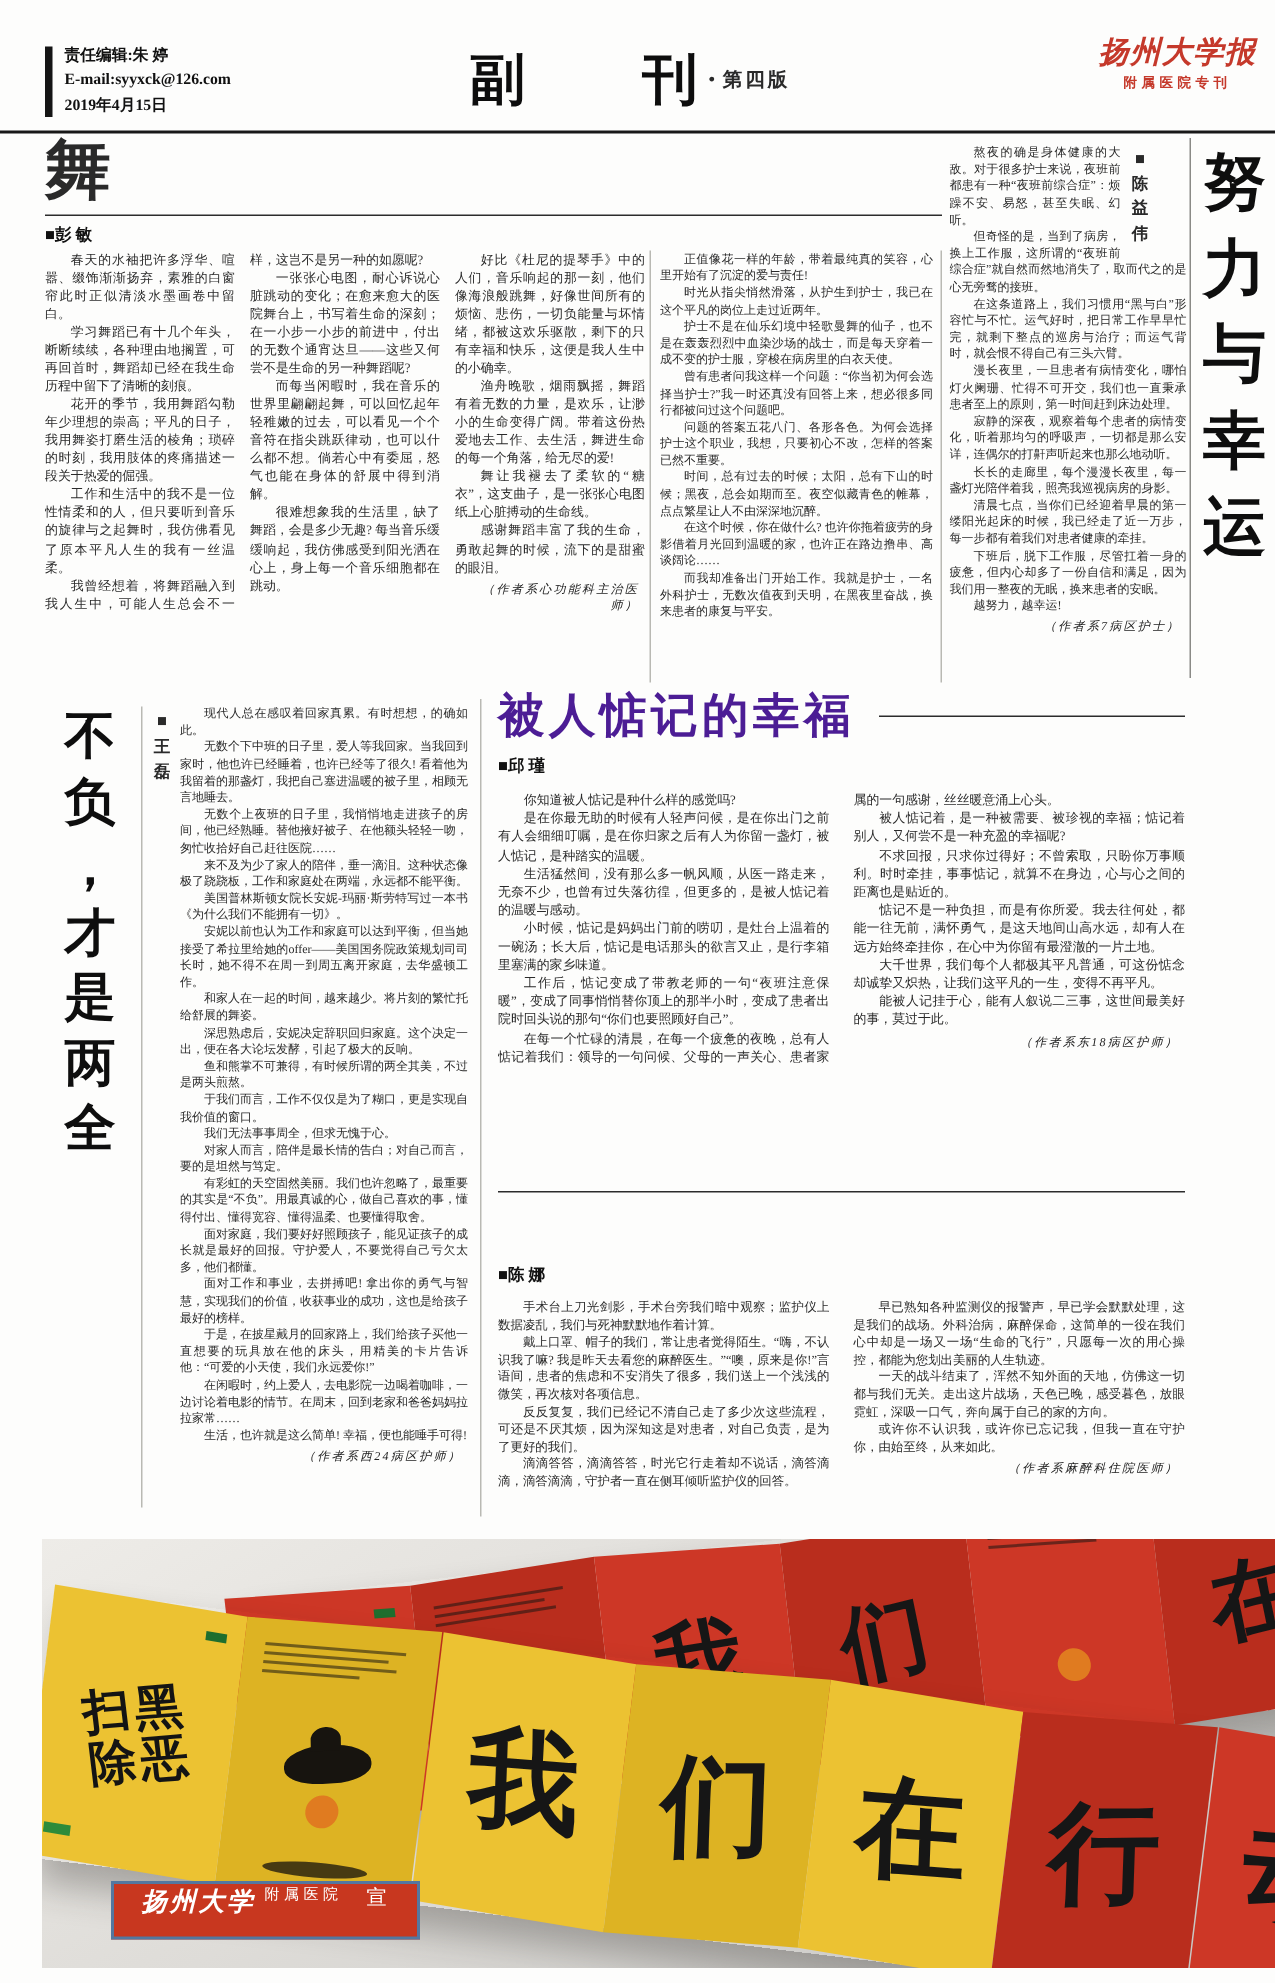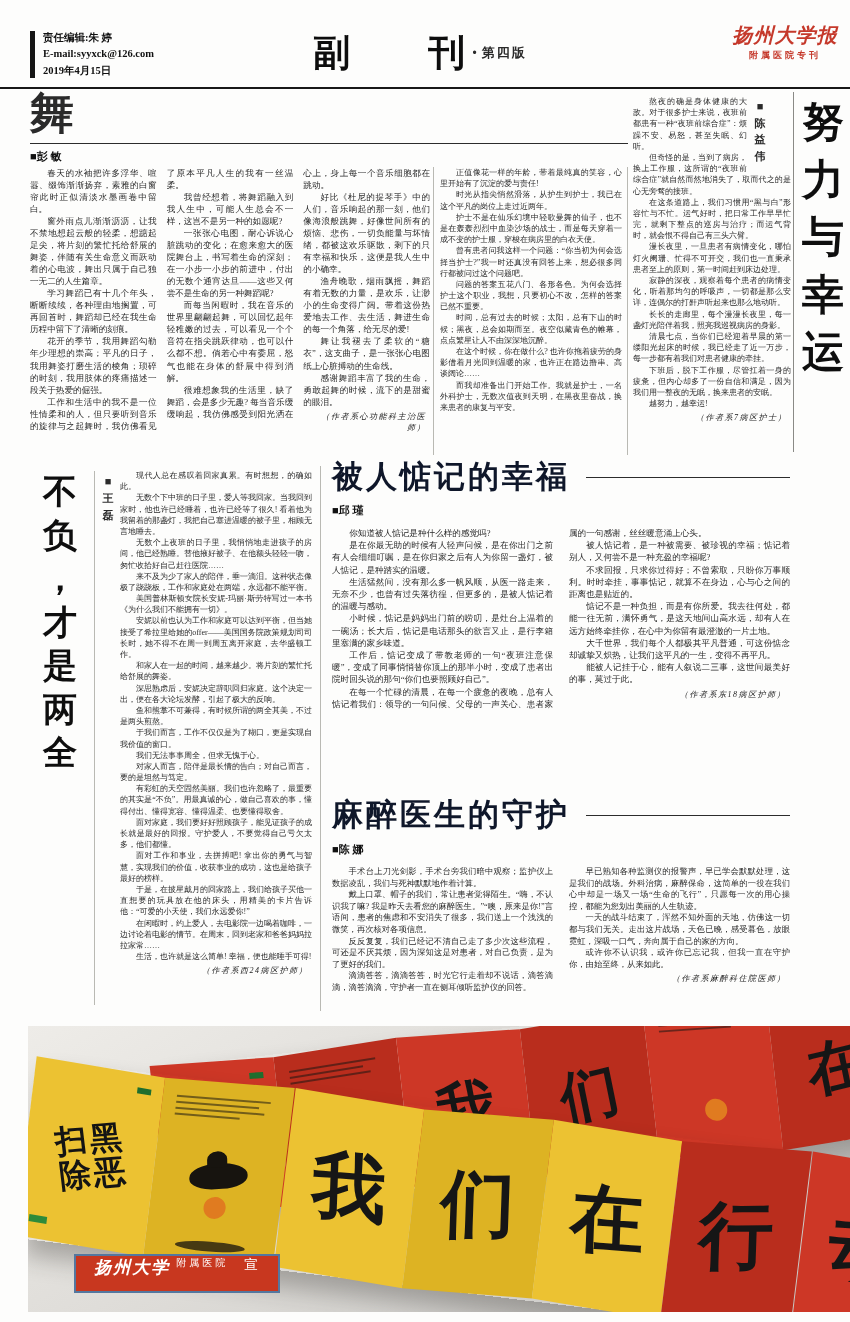--- a/index.html
+++ b/index.html
@@ -50,21 +50,21 @@
   .bufu-title{left:31px;top:470px;width:58px;text-align:center;font-size:34px;font-weight:bold;
               line-height:1.28;color:#0e0e0e;}
   .bufu-title span{display:block;}
   .bufu-byline{left:101px;top:473px;width:14px;font-size:11px;font-weight:bold;line-height:1.55;
                text-align:center;}
   .bufu-byline span{display:block;}
   .bufu-body{left:120px;top:470px;width:192px;height:538px;overflow:hidden;
              font-size:8px;line-height:1.4;}
   
   .title-row{display:flex;align-items:center;gap:16px;width:458px;}
-  .title-row .t{font-size:31px;font-weight:bold;letter-spacing:3px;white-space:nowrap;color:#0f172a;}
+  .title-row .t{font-size:31px;font-weight:bold;letter-spacing:3px;white-space:nowrap;color:#4c1d95;}
   .title-row .ext{flex:1;height:1px;background:#2c2c2c;}
   .dianji-title{left:332px;top:456px;}
   .dianji-byline{left:332px;top:503px;}
   .dianji-body{left:332px;top:527px;width:458px;height:262px;overflow:hidden;
                column-count:2;column-gap:16px;font-size:8.6px;line-height:1.42;}
   .mazui-title{left:332px;top:794px;}
   .mazui-byline{left:332px;top:842px;}
   .mazui-body{left:332px;top:866px;width:458px;height:147px;overflow:hidden;
               column-count:2;column-gap:16px;font-size:8.3px;line-height:1.4;}
   
@@ -125,21 +125,20 @@
     <div class="masthead-sub">附属医院专刊</div>
   </div>
   <div class="abs hdr-rule"></div>
 
   <div class="abs wu-title">舞</div>
   <div class="abs hline wu-rule"></div>
   <div class="abs byline wu-byline">■彭  敏</div>
   <div class="abs wu-body body-text">
     <div>
         <p>春天的水袖把许多浮华、喧嚣、缀饰渐渐扬弃，素雅的白窗帘此时正似清淡水墨画卷中留白。</p>
-        <p>窗外雨点儿渐渐沥沥，让我不禁地想起云般的轻柔，想踮起足尖，将片刻的繁忙托给舒展的舞姿，伴随有关生命意义而跃动着的心电波，舞出只属于自己独一无二的人生篇章。</p>
         <p>学习舞蹈已有十几个年头，断断续续，各种理由地搁置，可再回首时，舞蹈却已经在我生命历程中留下了清晰的刻痕。</p>
         <p>花开的季节，我用舞蹈勾勒年少理想的崇高；平凡的日子，我用舞姿打磨生活的棱角；琐碎的时刻，我用肢体的疼痛描述一段关于热爱的倔强。</p>
         <p>工作和生活中的我不是一位性情柔和的人，但只要听到音乐的旋律与之起舞时，我仿佛看见了原本平凡人生的我有一丝温柔。</p>
         <p>我曾经想着，将舞蹈融入到我人生中，可能人生总会不一样，这岂不是另一种的如愿呢?</p>
         <p>一张张心电图，耐心诉说心脏跳动的变化；在愈来愈大的医院舞台上，书写着生命的深刻；在一小步一小步的前进中，付出的无数个通宵达旦——这些又何尝不是生命的另一种舞蹈呢?</p>
         <p>而每当闲暇时，我在音乐的世界里翩翩起舞，可以回忆起年轻稚嫩的过去，可以看见一个个音符在指尖跳跃律动，也可以什么都不想。倘若心中有委屈，怒气也能在身体的舒展中得到消解。</p>
         <p>很难想象我的生活里，缺了舞蹈，会是多少无趣? 每当音乐缓缓响起，我仿佛感受到阳光洒在心上，身上每一个音乐细胞都在跳动。</p>
         <p>好比《杜尼的提琴手》中的人们，音乐响起的那一刻，他们像海浪般跳舞，好像世间所有的烦恼、悲伤，一切负能量与坏情绪，都被这欢乐驱散，剩下的只有幸福和快乐，这便是我人生中的小确幸。</p>
         <p>渔舟晚歌，烟雨飘摇，舞蹈有着无数的力量，是欢乐，让渺小的生命变得广阔。带着这份热爱地去工作、去生活，舞进生命的每一个角落，给无尽的爱!</p>
         <p>舞让我褪去了柔软的“糖衣”，这支曲子，是一张张心电图纸上心脏搏动的生命线。</p>
@@ -258,21 +257,20 @@
         <p>被人惦记着，是一种被需要、被珍视的幸福；惦记着别人，又何尝不是一种充盈的幸福呢?</p>
         <p>不求回报，只求你过得好；不曾索取，只盼你万事顺利。时时牵挂，事事惦记，就算不在身边，心与心之间的距离也是贴近的。</p>
         <p>惦记不是一种负担，而是有你所爱。我去往何处，都能一往无前，满怀勇气，是这天地间山高水远，却有人在远方始终牵挂你，在心中为你留有最澄澈的一片土地。</p>
         <p>大千世界，我们每个人都极其平凡普通，可这份惦念却诚挚又炽热，让我们这平凡的一生，变得不再平凡。</p>
         <p>能被人记挂于心，能有人叙说二三事，这世间最美好的事，莫过于此。</p>
       </div>
     <div class="attrib">（作者系东18病区护师）</div>
   </div>
 
   <div class="abs mazui-title title-row">
-    <span class="t">麻醉医生的守护</span>
     <span class="ext"></span>
   </div>
   <div class="abs byline mazui-byline">■陈  娜</div>
   <div class="abs mazui-body body-text">
     <div>
         <p>手术台上刀光剑影，手术台旁我们暗中观察；监护仪上数据凌乱，我们与死神默默地作着计算。</p>
         <p>戴上口罩、帽子的我们，常让患者觉得陌生。“嗨，不认识我了嘛? 我是昨天去看您的麻醉医生。”“噢，原来是你!”言语间，患者的焦虑和不安消失了很多，我们送上一个浅浅的微笑，再次核对各项信息。</p>
         <p>反反复复，我们已经记不清自己走了多少次这些流程，可还是不厌其烦，因为深知这是对患者，对自己负责，是为了更好的我们。</p>
         <p>滴滴答答，滴滴答答，时光它行走着却不说话，滴答滴滴，滴答滴滴，守护者一直在侧耳倾听监护仪的回答。</p>
         <p>早已熟知各种监测仪的报警声，早已学会默默处理，这是我们的战场。外科治病，麻醉保命，这简单的一役在我们心中却是一场又一场“生命的飞行”，只愿每一次的用心操控，都能为您划出美丽的人生轨迹。</p>

